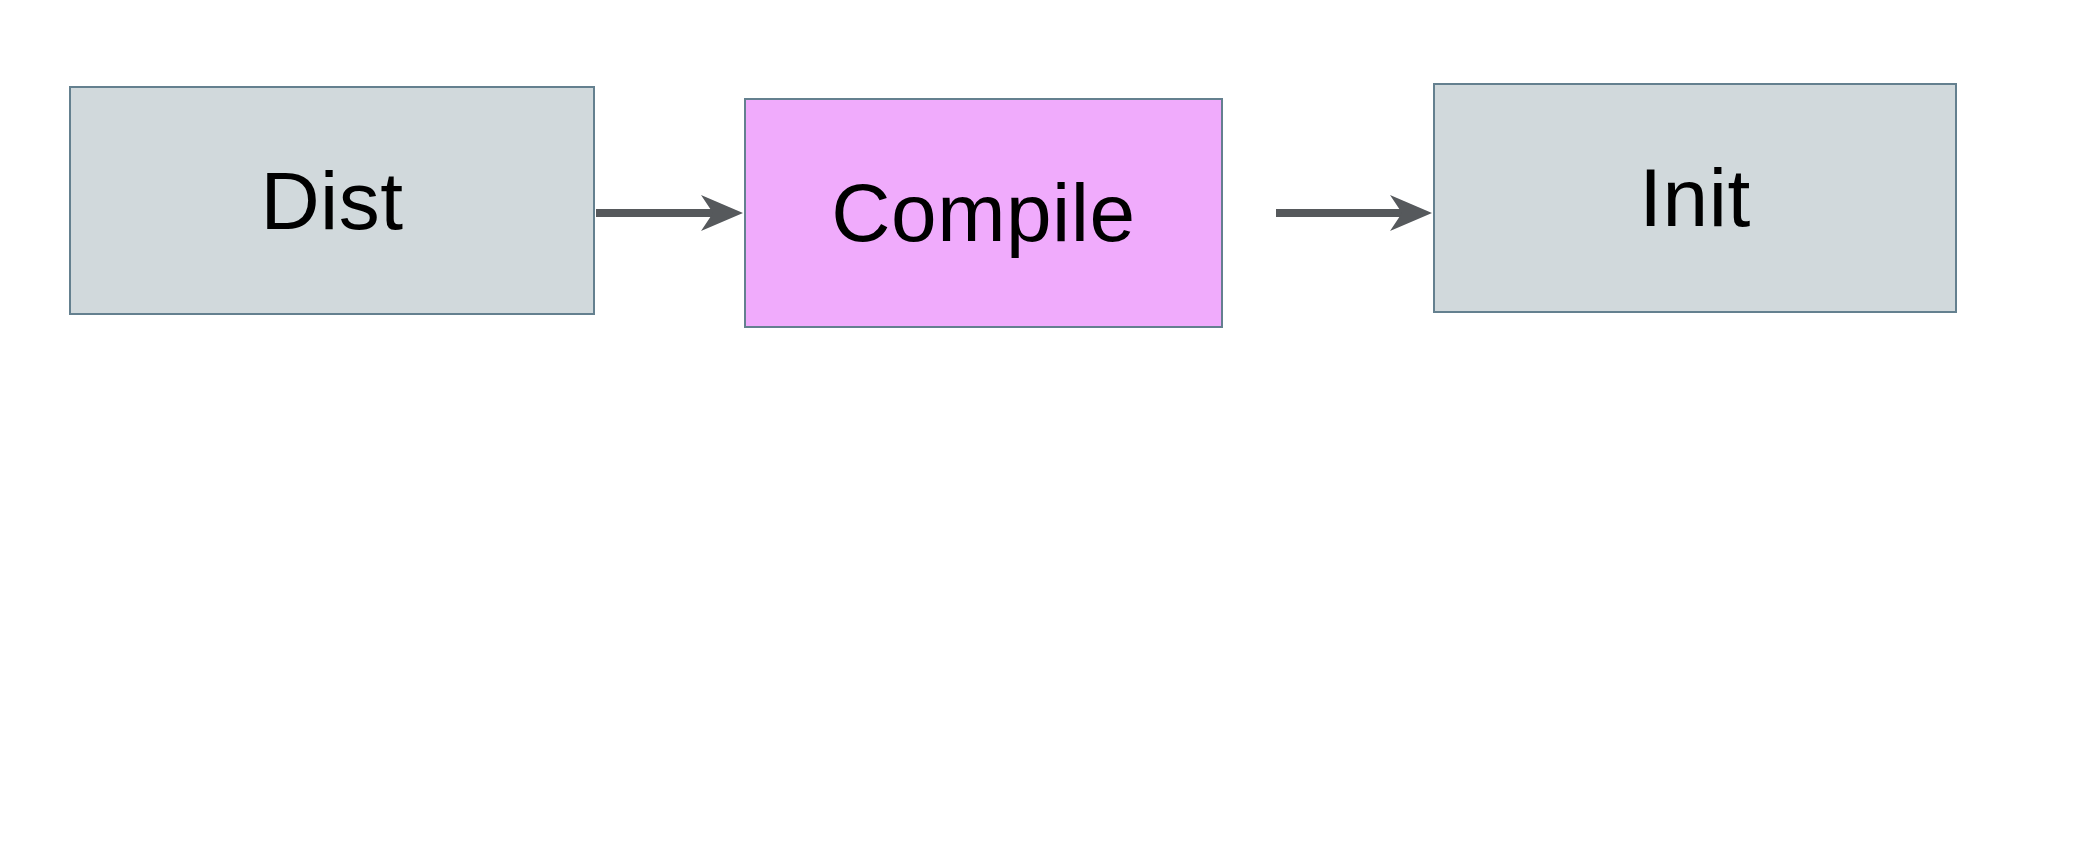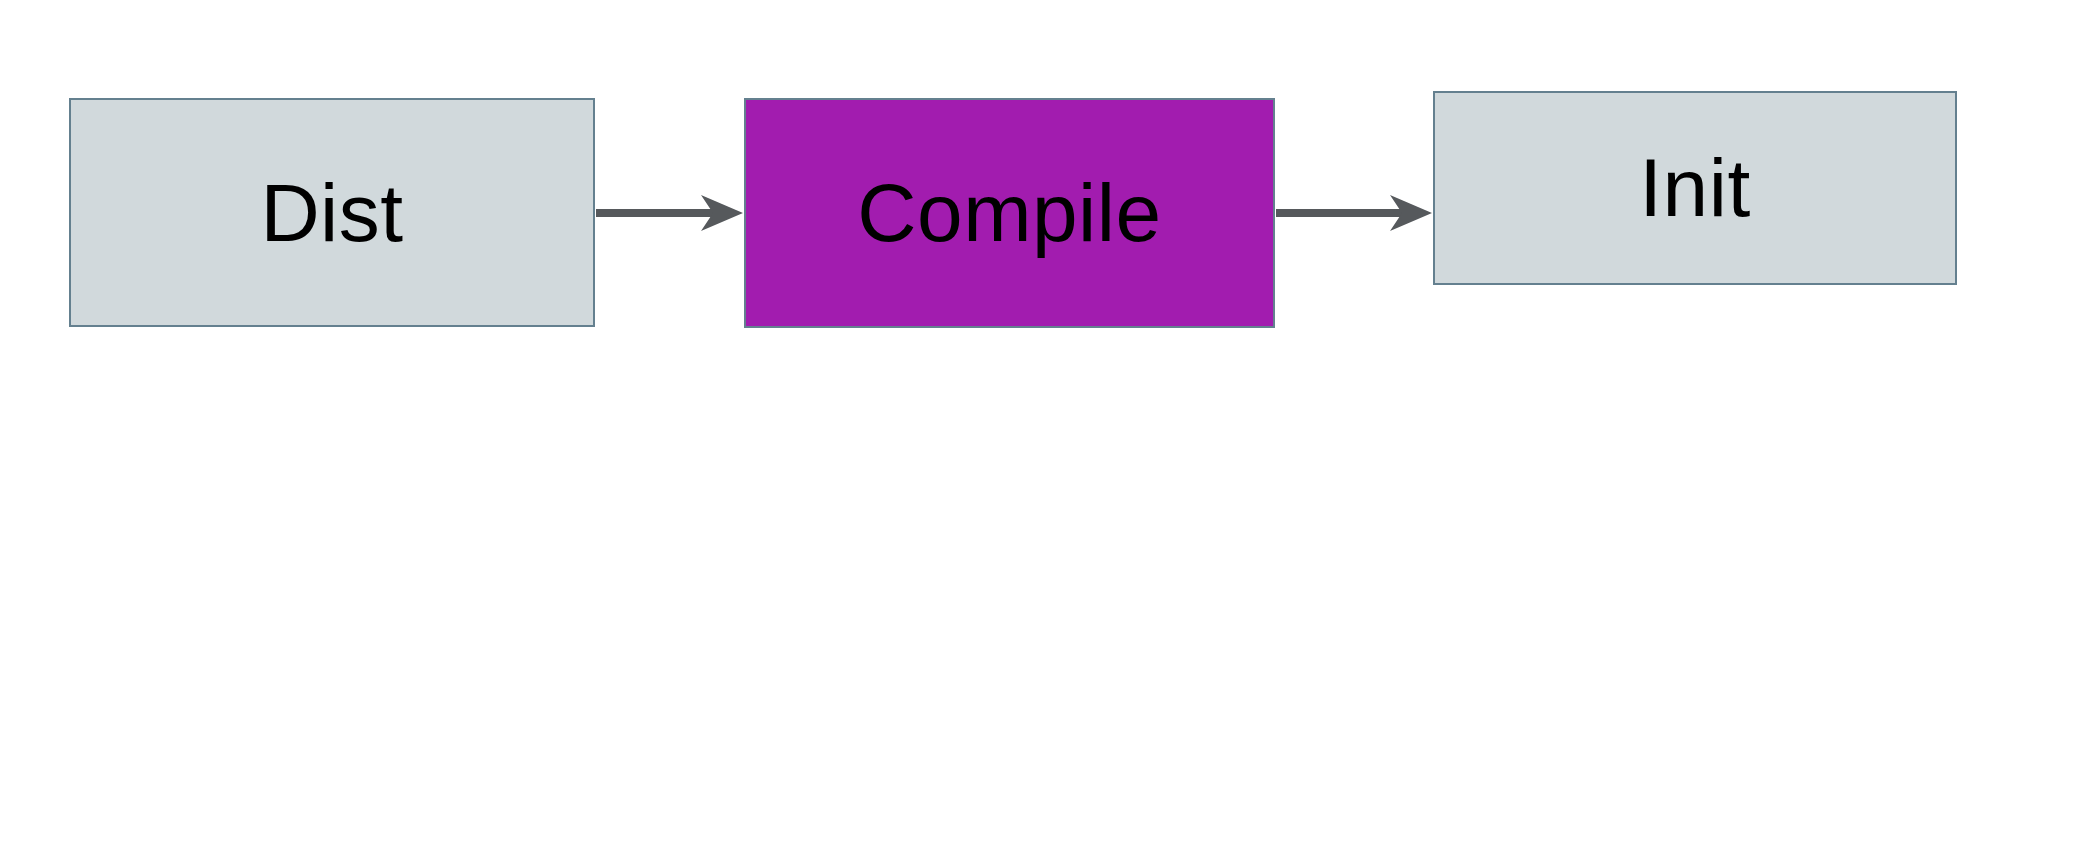--- a/index.html
+++ b/index.html
@@ -45,26 +45,26 @@
     <g>
       <path class="edge-line" d="M 596 213 L 713 213" stroke="#56595c" stroke-width="8" fill="none"></path>
       <path class="edge-head" d="M 743 213 L 701 195 L 713 213 L 701 231 Z" fill="#56595c"></path>
     </g>
     <g>
       <path class="edge-line" d="M 1276 213 L 1402 213" stroke="#56595c" stroke-width="8" fill="none"></path>
       <path class="edge-head" d="M 1432 213 L 1390 195 L 1402 213 L 1390 231 Z" fill="#56595c"></path>
     </g>
   </svg>
 
-  <div class="node" style="left: 69px; top: 98px; width: 526px; height: 229px; background: rgb(209, 217, 220); border: 2px solid rgb(100, 128, 143);">
+  <div class="node" style="left: 69px; top: 86px; width: 526px; height: 229px; background: rgb(209, 217, 220); border: 2px solid rgb(100, 128, 143);">
     <span class="node-label" style="color: rgb(0, 0, 0);">Dist</span>
   </div>
 
-  <div class="node" style="left: 744px; top: 98px; width: 531px; height: 230px; background: #a21caf; border: 2px solid rgb(100, 128, 143);">
+  <div class="node" style="left: 744px; top: 98px; width: 479px; height: 230px; background: #f0abfc; border: 2px solid rgb(100, 128, 143);">
     <span class="node-label" style="color: rgb(0, 0, 0);">Compile</span>
   </div>
 
-  <div class="node" style="left: 1433px; top: 91px; width: 524px; height: 194px; background: rgb(209, 217, 220); border: 2px solid rgb(100, 128, 143);">
+  <div class="node" style="left: 1433px; top: 83px; width: 524px; height: 230px; background: rgb(209, 217, 220); border: 2px solid rgb(100, 128, 143);">
     <span class="node-label" style="color: rgb(0, 0, 0);">Init</span>
   </div>
 
 
 </div>
 
 </body></html>

